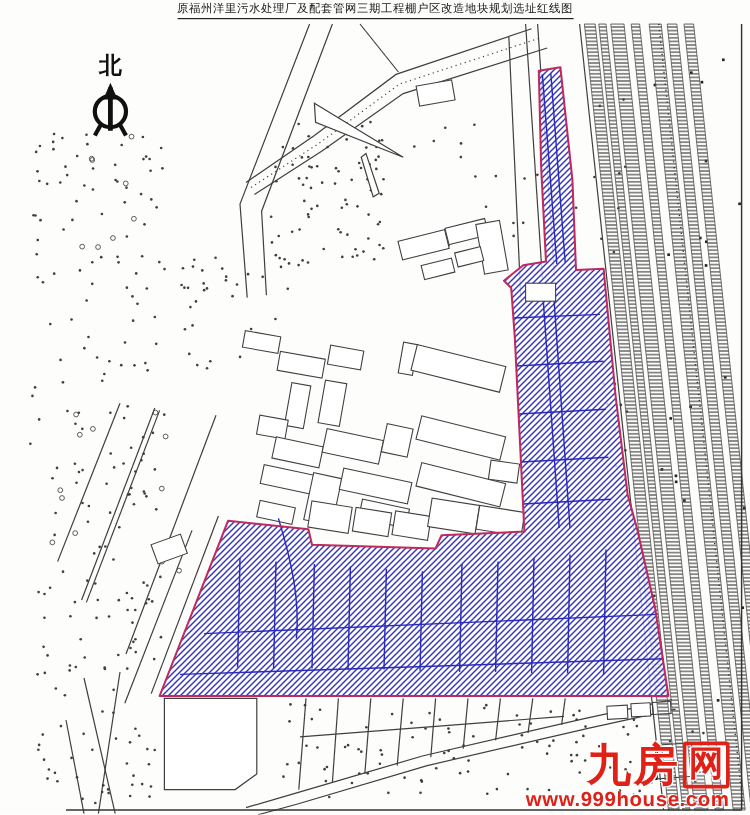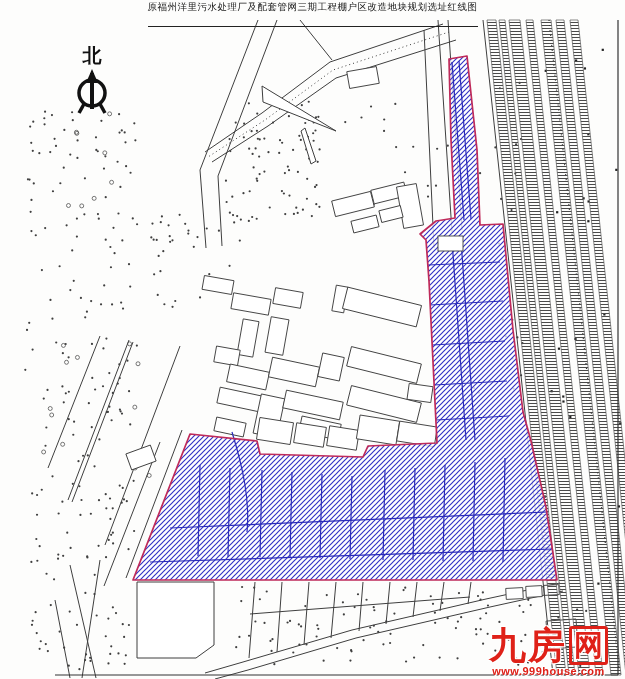--- a/index.html
+++ b/index.html
@@ -1,30 +1,30 @@
 <!DOCTYPE html>
 <html><head>
 <meta charset="utf-8">
 <style>
   html,body{margin:0;padding:0;background:#ffffff;}
   #stage{position:relative;width:625px;height:679px;background:#fdfdfc;overflow:hidden;
          font-family:"Liberation Sans",sans-serif;}
   #map{position:absolute;left:0;top:0;}
   .map-title{position:absolute;top:1px;left:0;right:0;text-align:center;
              font-family:"Liberation Serif",serif;font-size:9.5px;color:#151515;z-index:5;}
-  .map-title span{display:inline-block;border-bottom:1px solid #222;padding-bottom:12px;letter-spacing:.5px;}
+  .map-title span{display:inline-block;border-bottom:1px solid #222;padding-bottom:1px;letter-spacing:.5px;}
   .north{position:absolute;left:70px;top:46px;width:44px;text-align:center;z-index:5;color:#111;}
   .north .nch{font-size:19px;font-weight:bold;font-family:"Liberation Serif",serif;line-height:1;}
   .wm{position:absolute;right:17px;bottom:2px;z-index:9;color:#df2118;text-align:center;font-weight:bold;}
   .wm-top{display:flex;align-items:center;justify-content:flex-end;gap:2px;line-height:1;
           font-size:37px;letter-spacing:2px;
           text-shadow:1px 1px 0 #fff,-1px -1px 0 #fff,1px -1px 0 #fff,-1px 1px 0 #fff;}
   .wm-box{border:3px solid currentColor;border-radius:3px;padding:0 2px;font-size:29px;line-height:1.15;
           letter-spacing:0;background:rgba(255,255,255,.15);}
-  .wm-url{font-size:11px;margin-top:0;letter-spacing:.5px;
+  .wm-url{font-size:17px;margin-top:0;letter-spacing:.5px;
           text-shadow:1px 1px 0 #fff,-1px -1px 0 #fff;}
 </style>
 </head>
 <body>
 
 <div id="stage">
 
   <svg id="map" width="625" height="679" viewBox="0 0 625 679">
       <defs>
         <pattern id="hb" width="5" height="5" patternUnits="userSpaceOnUse">

